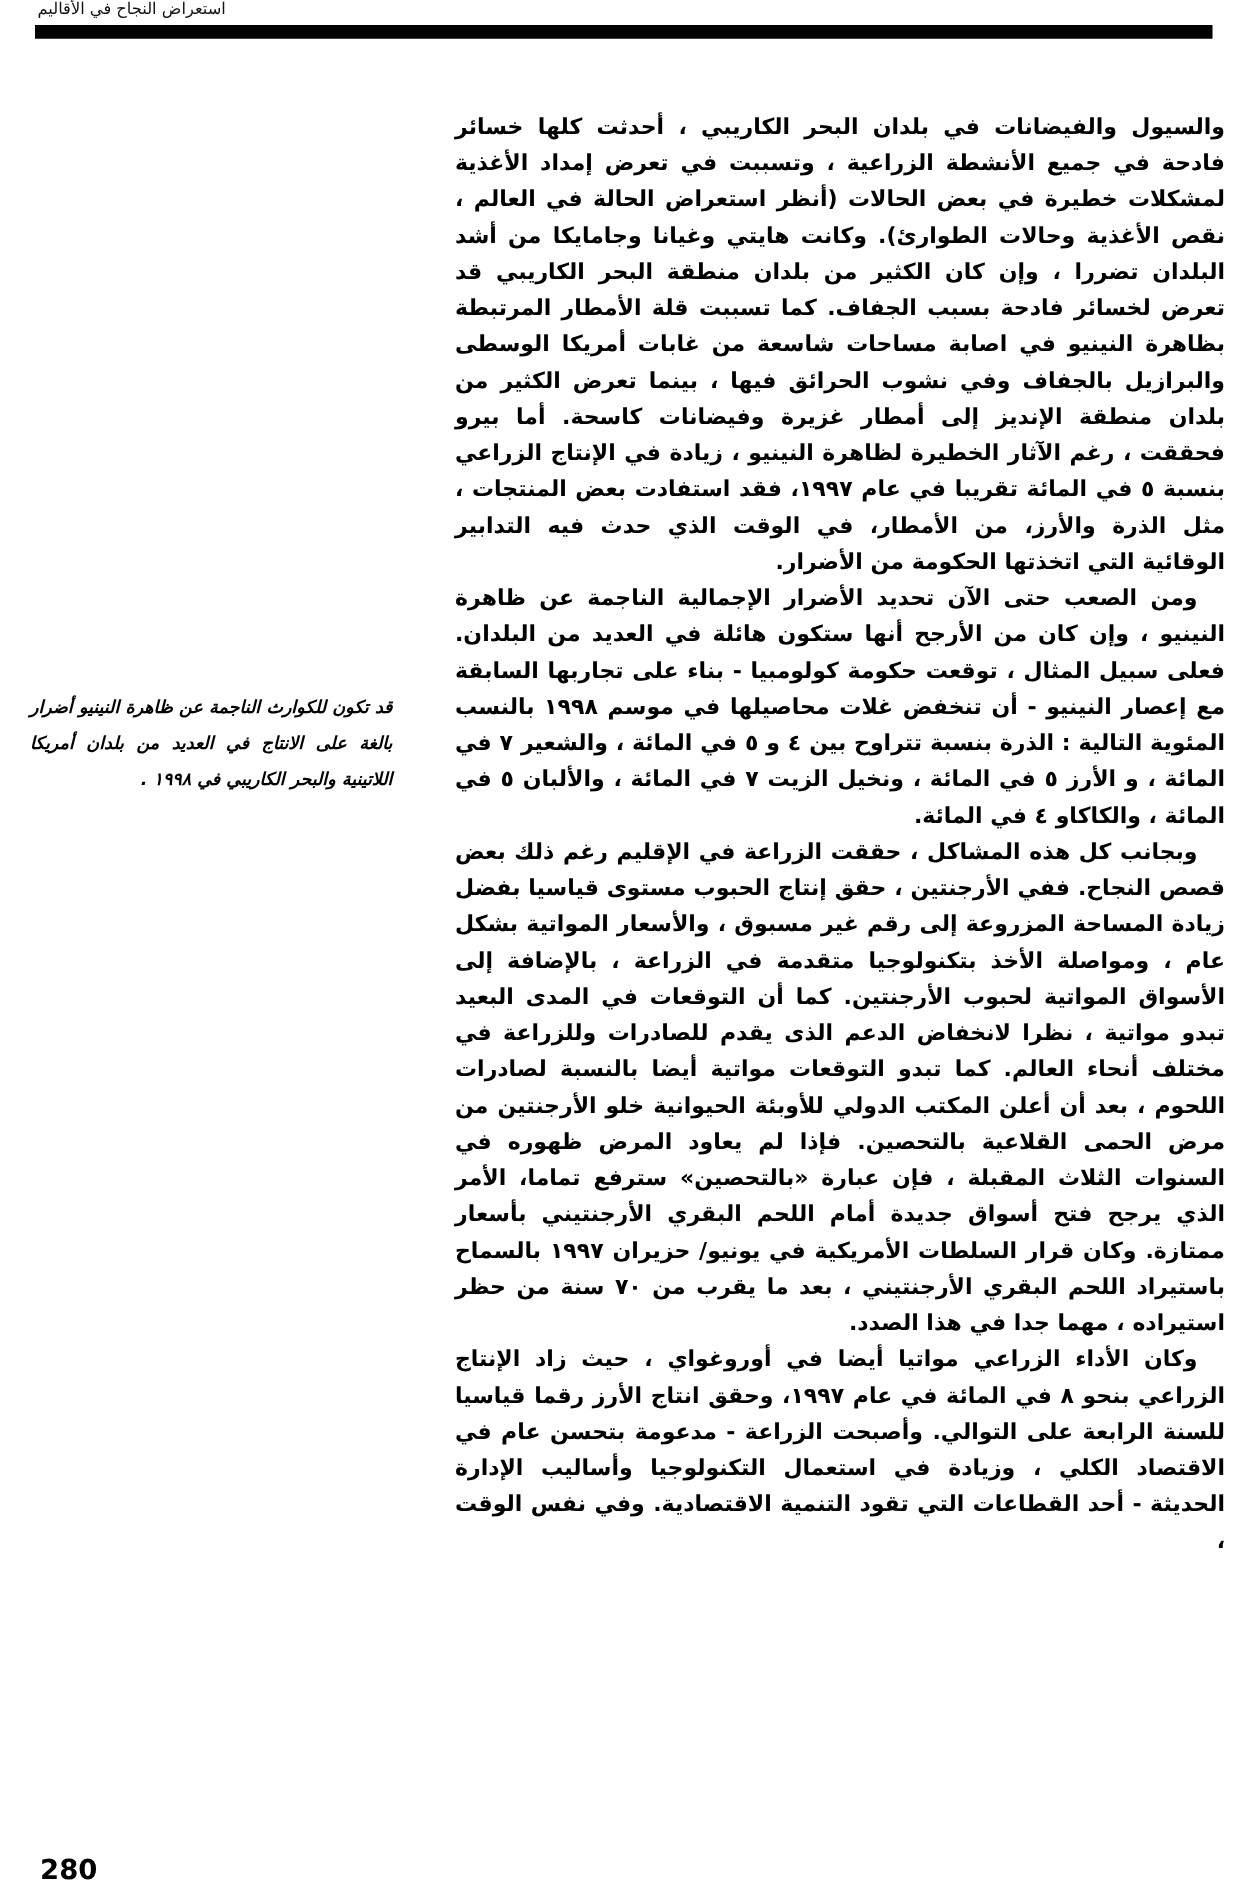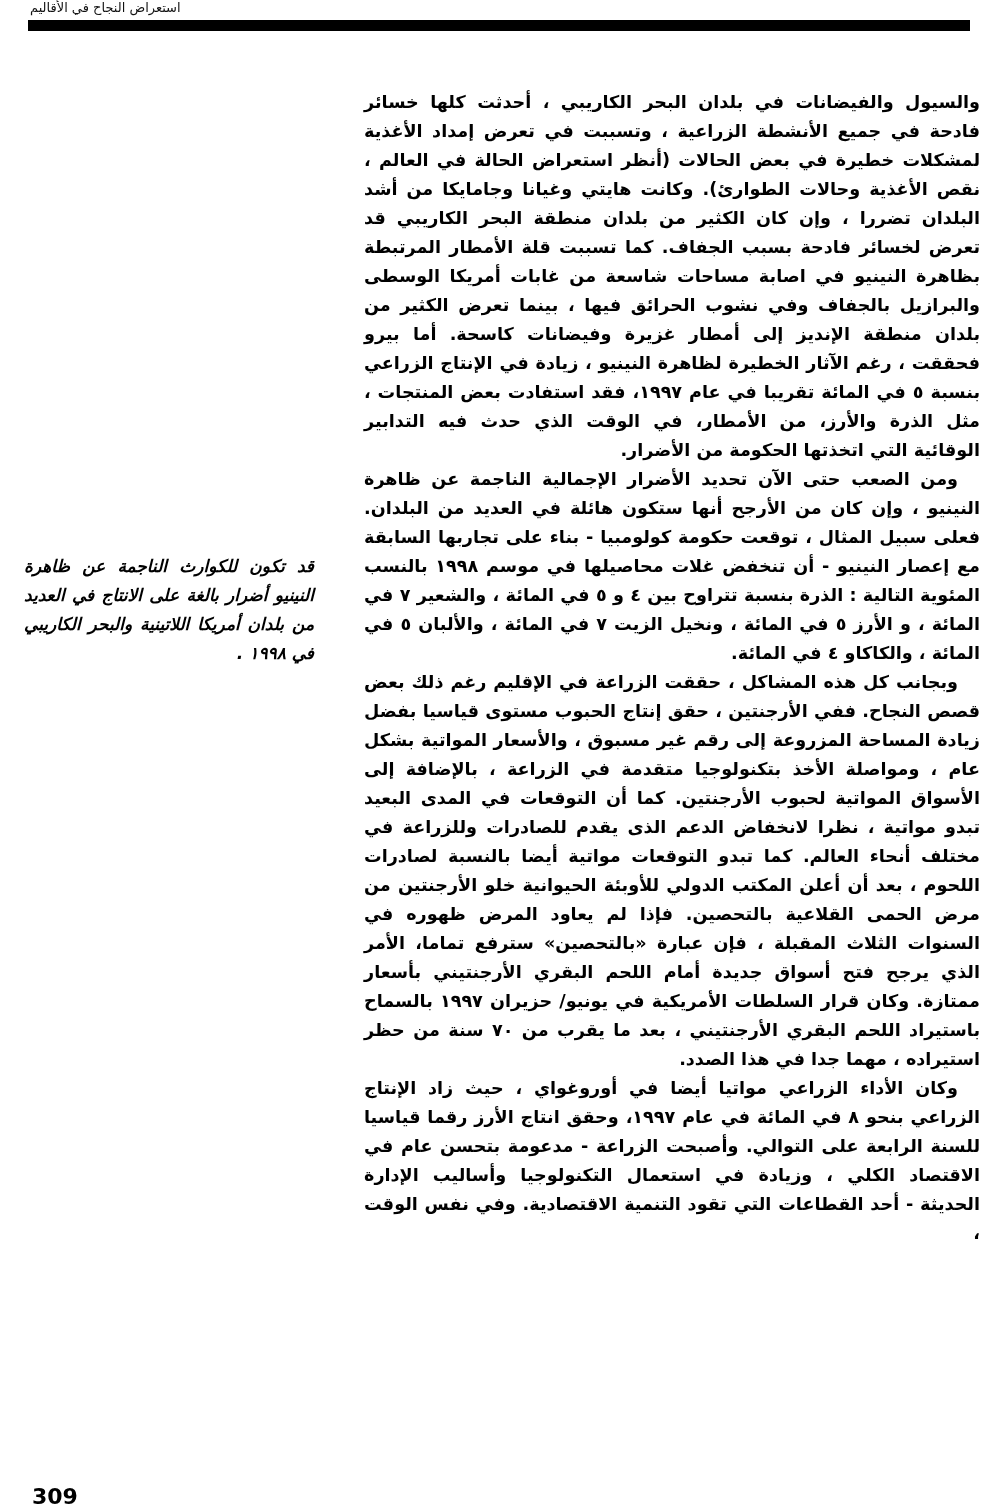--- a/index.html
+++ b/index.html
@@ -55,21 +55,21 @@
       text-indent: 22px;
     }
     .side-note {
       position: absolute;
       left: 24px;
       top: 552px;
       width: 290px;
       direction: rtl;
       text-align: justify;
       text-align-last: right;
-      font-size: 17px;
+      font-size: 14px;
       line-height: 29px;
       font-weight: bold;
       font-style: oblique;
     }
     .page-number {
       position: absolute;
       left: 32px;
       top: 1484px;
       font-size: 22px;
       font-weight: bold;
@@ -85,13 +85,13 @@
 
 <div class="main-column">
   <p>والسيول والفيضانات في بلدان البحر الكاريبي ، أحدثت كلها خسائر فادحة في جميع الأنشطة الزراعية ، وتسببت في تعرض إمداد الأغذية لمشكلات خطيرة في بعض الحالات (أنظر استعراض الحالة في العالم ، نقص الأغذية وحالات الطوارئ). وكانت هايتي وغيانا وجامايكا من أشد البلدان تضررا ، وإن كان الكثير من بلدان منطقة البحر الكاريبي قد تعرض لخسائر فادحة بسبب الجفاف. كما تسببت قلة الأمطار المرتبطة بظاهرة النينيو في اصابة مساحات شاسعة من غابات أمريكا الوسطى والبرازيل بالجفاف وفي نشوب الحرائق فيها ، بينما تعرض الكثير من بلدان منطقة الإنديز إلى أمطار غزيرة وفيضانات كاسحة. أما بيرو فحققت ، رغم الآثار الخطيرة لظاهرة النينيو ، زيادة في الإنتاج الزراعي بنسبة ٥ في المائة تقريبا في عام ١٩٩٧، فقد استفادت بعض المنتجات ، مثل الذرة والأرز، من الأمطار، في الوقت الذي حدث فيه التدابير الوقائية التي اتخذتها الحكومة من الأضرار.</p>
   <p class="indent">ومن الصعب حتى الآن تحديد الأضرار الإجمالية الناجمة عن ظاهرة النينيو ، وإن كان من الأرجح أنها ستكون هائلة في العديد من البلدان. فعلى سبيل المثال ، توقعت حكومة كولومبيا - بناء على تجاربها السابقة مع إعصار النينيو - أن تنخفض غلات محاصيلها في موسم ١٩٩٨ بالنسب المئوية التالية : الذرة بنسبة تتراوح بين ٤ و ٥ في المائة ، والشعير ٧ في المائة ، و الأرز ٥ في المائة ، ونخيل الزيت ٧ في المائة ، والألبان ٥ في المائة ، والكاكاو ٤ في المائة.</p>
   <p class="indent">وبجانب كل هذه المشاكل ، حققت الزراعة في الإقليم رغم ذلك بعض قصص النجاح. ففي الأرجنتين ، حقق إنتاج الحبوب مستوى قياسيا بفضل زيادة المساحة المزروعة إلى رقم غير مسبوق ، والأسعار المواتية بشكل عام ، ومواصلة الأخذ بتكنولوجيا متقدمة في الزراعة ، بالإضافة إلى الأسواق المواتية لحبوب الأرجنتين. كما أن التوقعات في المدى البعيد تبدو مواتية ، نظرا لانخفاض الدعم الذى يقدم للصادرات وللزراعة في مختلف أنحاء العالم. كما تبدو التوقعات مواتية أيضا بالنسبة لصادرات اللحوم ، بعد أن أعلن المكتب الدولي للأوبئة الحيوانية خلو الأرجنتين من مرض الحمى القلاعية بالتحصين. فإذا لم يعاود المرض ظهوره في السنوات الثلاث المقبلة ، فإن عبارة «بالتحصين» سترفع تماما، الأمر الذي يرجح فتح أسواق جديدة أمام اللحم البقري الأرجنتيني بأسعار ممتازة. وكان قرار السلطات الأمريكية في يونيو/ حزيران ١٩٩٧ بالسماح باستيراد اللحم البقري الأرجنتيني ، بعد ما يقرب من ٧٠ سنة من حظر استيراده ، مهما جدا في هذا الصدد.</p>
   <p class="indent">وكان الأداء الزراعي مواتيا أيضا في أوروغواي ، حيث زاد الإنتاج الزراعي بنحو ٨ في المائة في عام ١٩٩٧، وحقق انتاج الأرز رقما قياسيا للسنة الرابعة على التوالي. وأصبحت الزراعة - مدعومة بتحسن عام في الاقتصاد الكلي ، وزيادة في استعمال التكنولوجيا وأساليب الإدارة الحديثة - أحد القطاعات التي تقود التنمية الاقتصادية. وفي نفس الوقت ،</p>
 </div>
 
 <div class="side-note">قد تكون للكوارث الناجمة عن ظاهرة النينيو أضرار بالغة على الانتاج في العديد من بلدان أمريكا اللاتينية والبحر الكاريبي في ١٩٩٨ .</div>
 
-<div class="page-number">309</div>
+<div class="page-number">280</div>
 
 </body></html>

